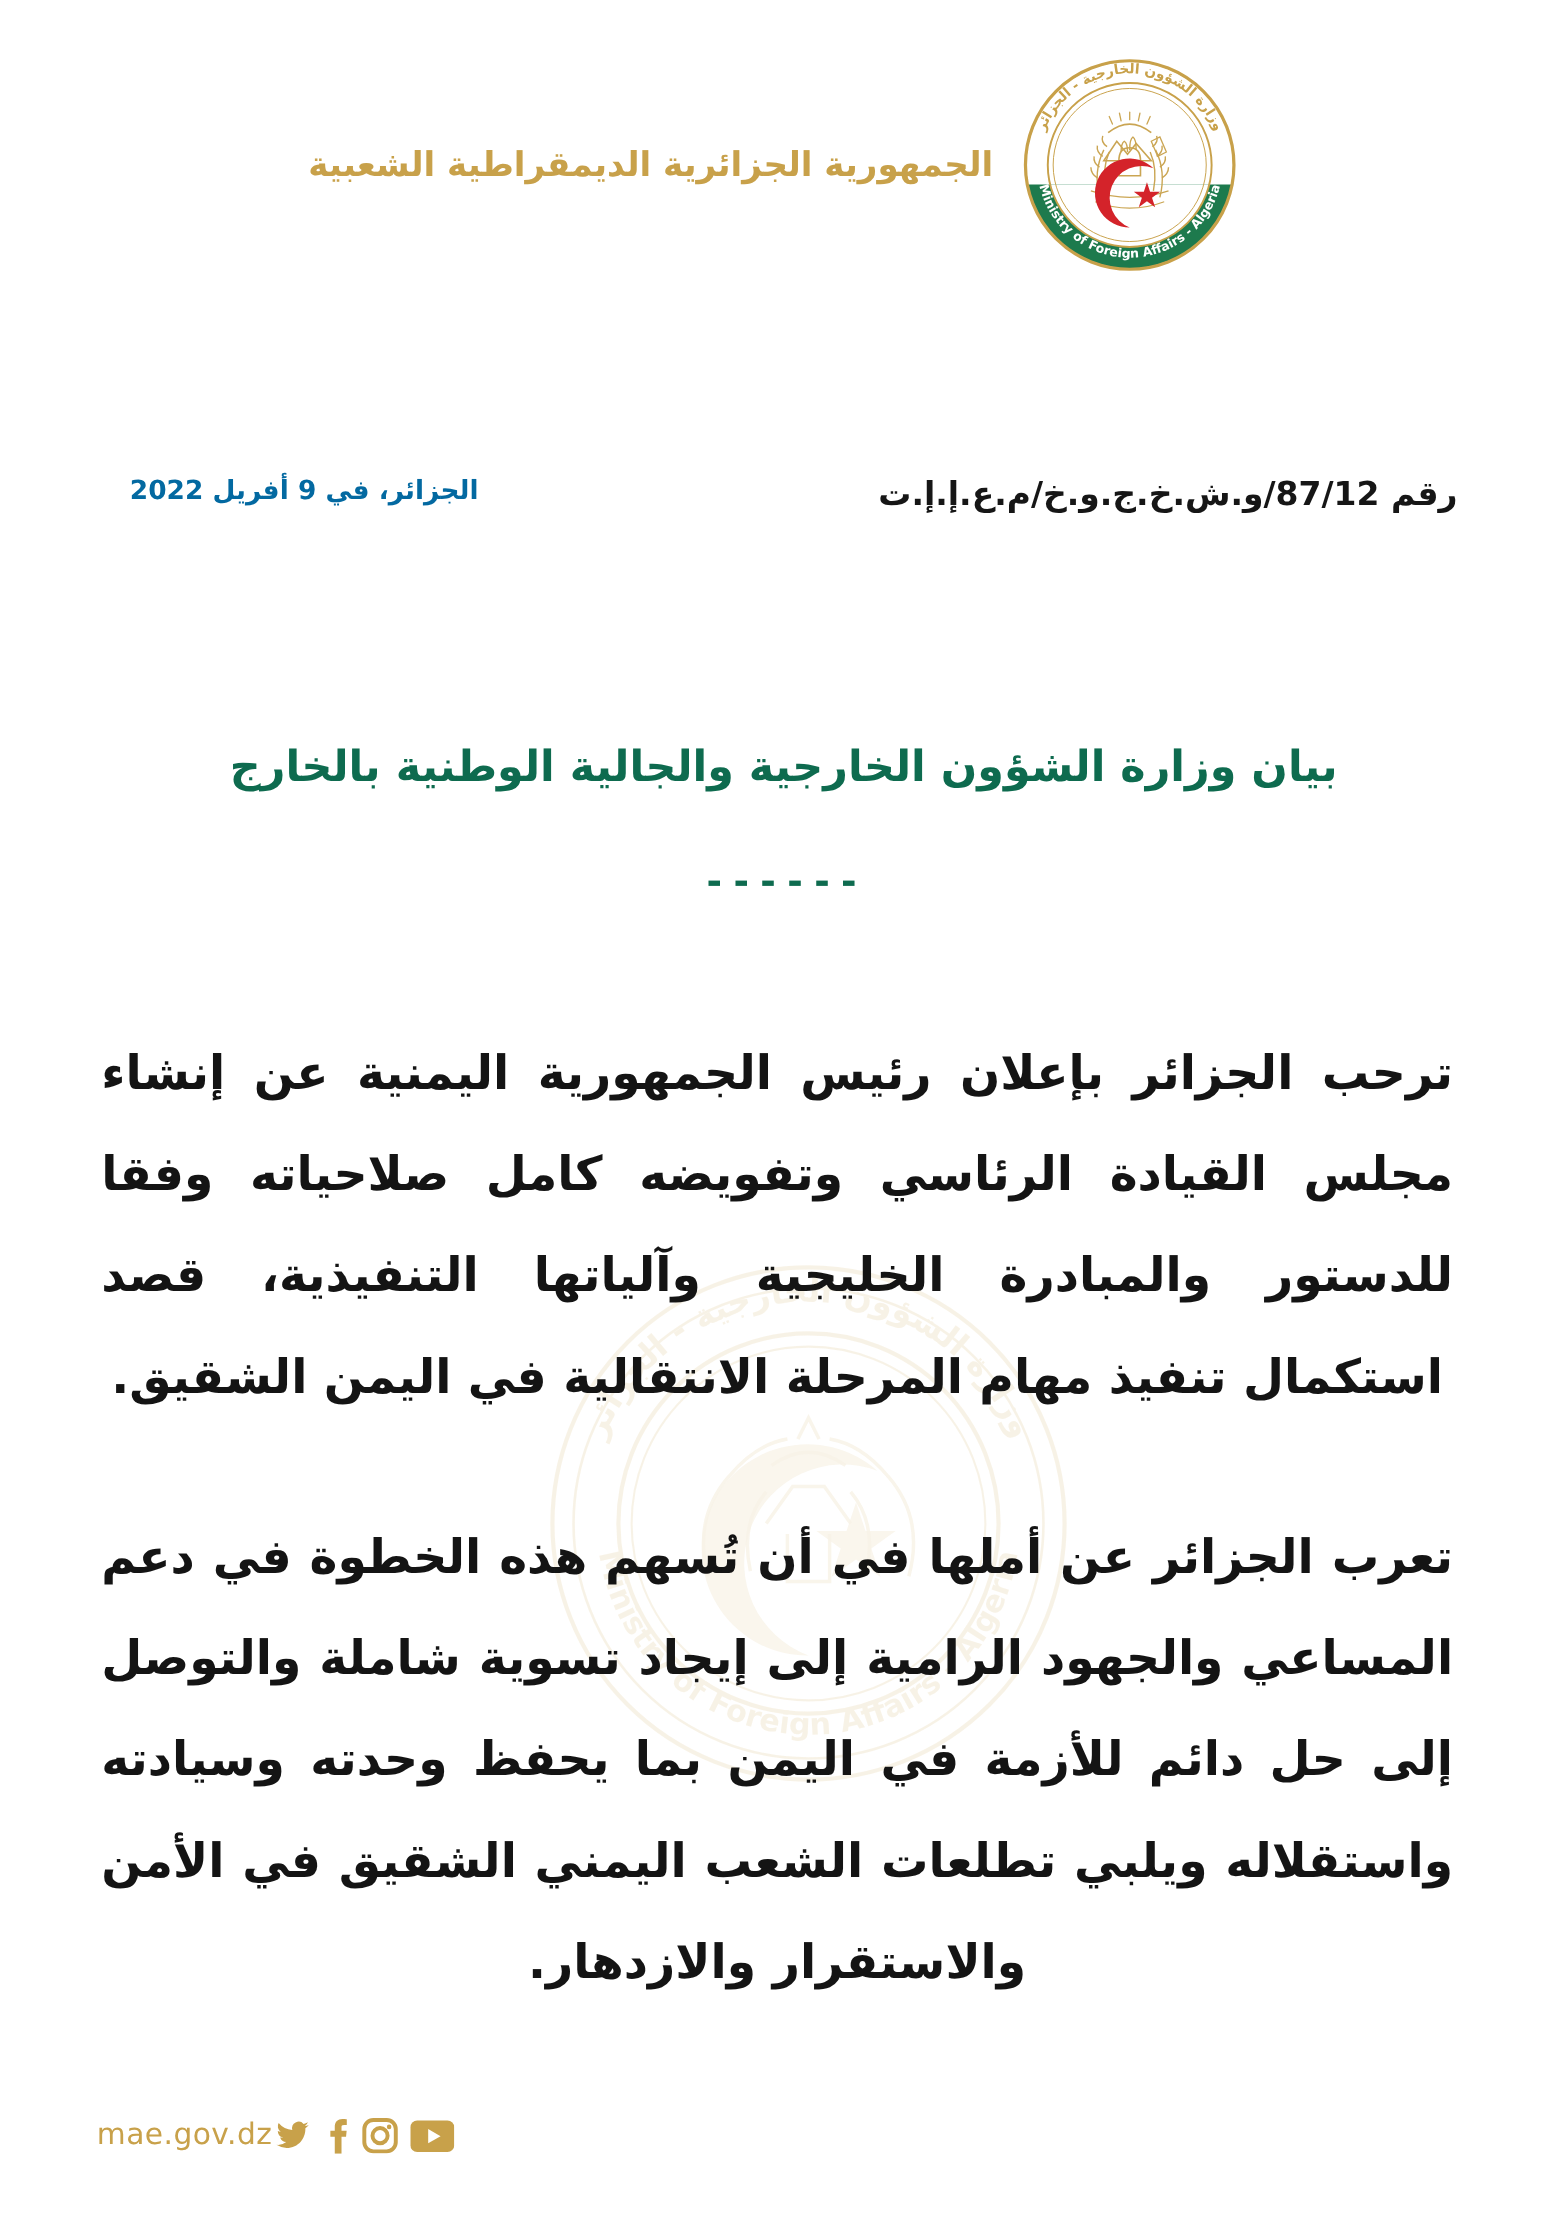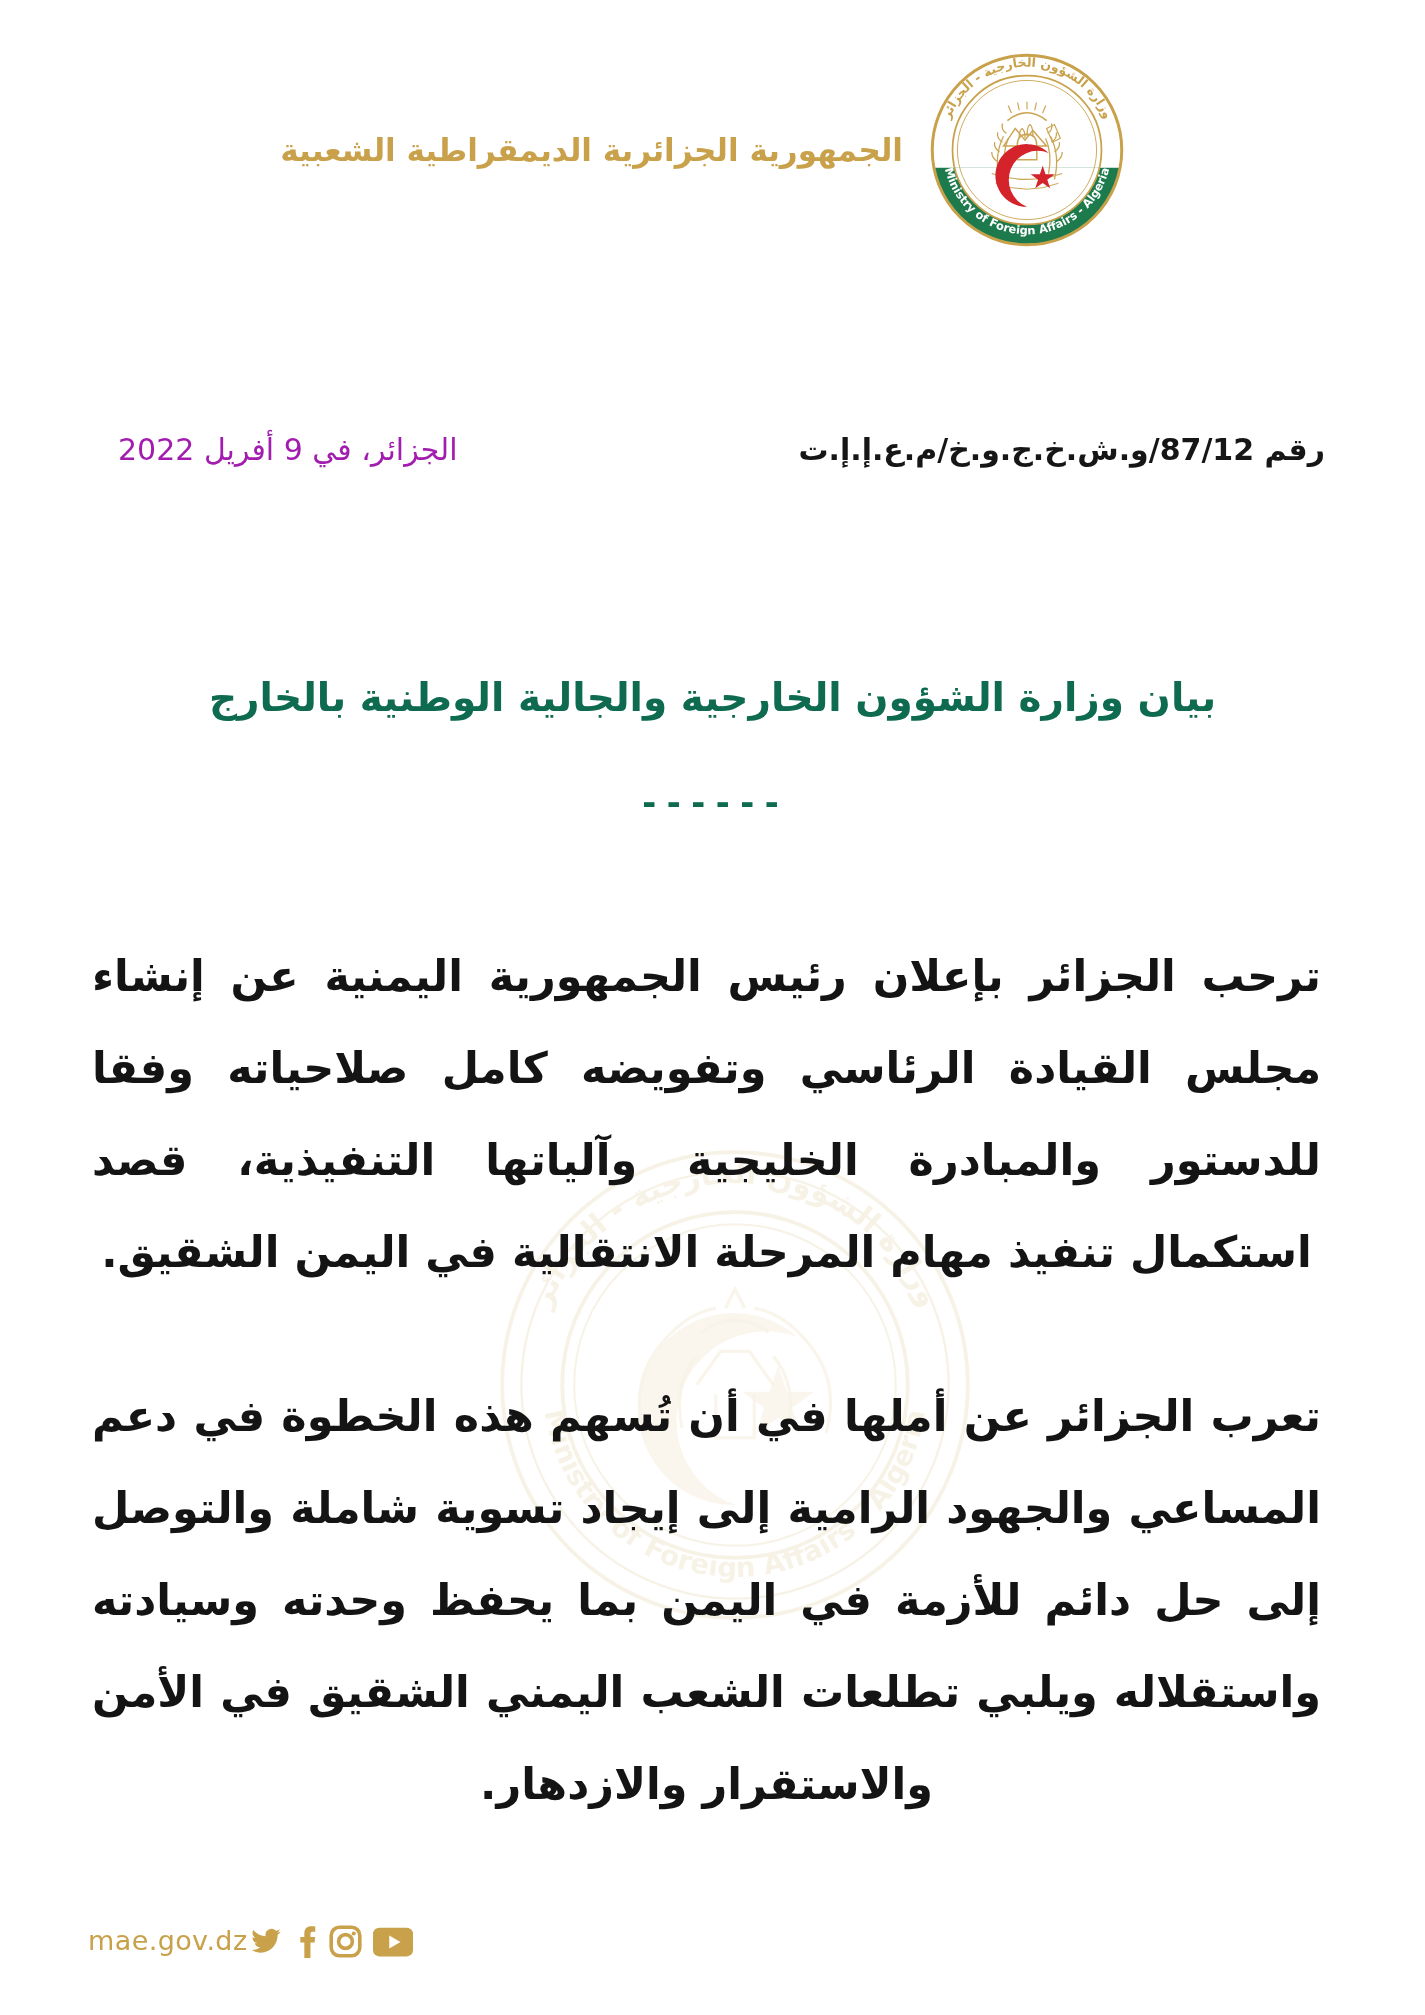--- a/index.html
+++ b/index.html
@@ -48,21 +48,21 @@
     position:absolute;top:432px;left:0;right:0;
     display:flex;justify-content:space-between;
     padding:0 100px 0 118px;
     z-index:2;
   }
   .refnum{
     color:#161616;font-size:30px;font-weight:bold;
     direction:rtl;white-space:nowrap;
   }
   .refdate{
-    color:#a21caf;font-size:30px;font-weight:normal;
+    color:#0369a1;font-size:24px;font-weight:bold;
     direction:rtl;white-space:nowrap;
   }
 
   
   .title{
     position:absolute;top:655px;left:0;right:0;
     text-align:center;
     color:#0e6b4f;
     font-size:39px;font-weight:bold;
     direction:rtl;

